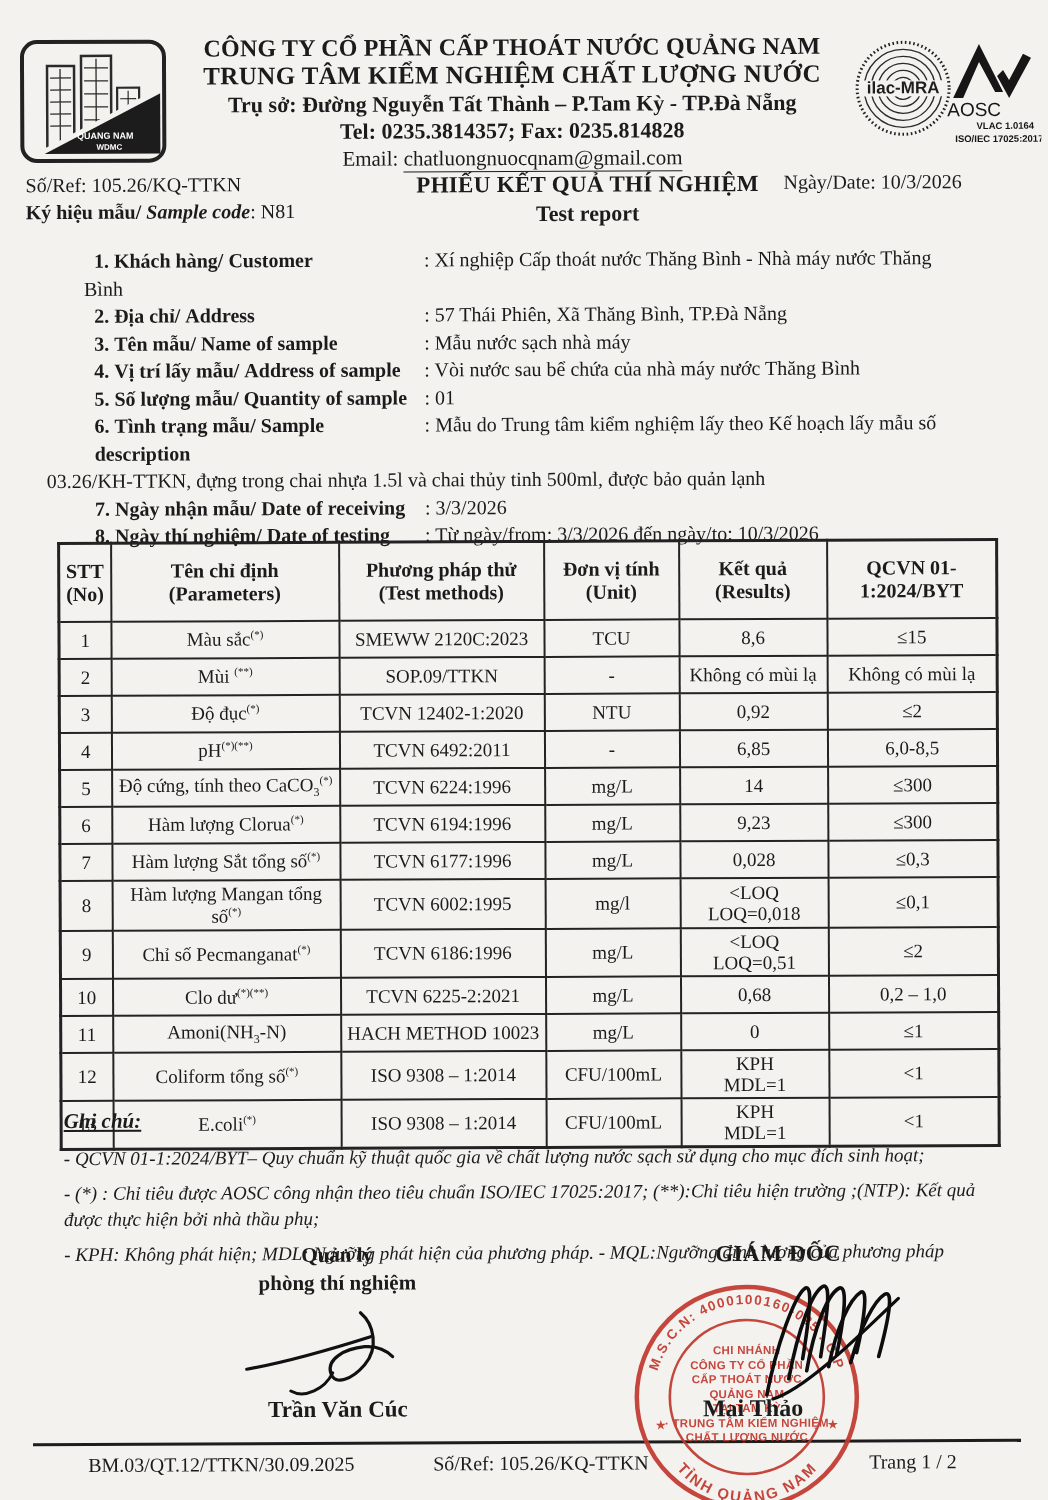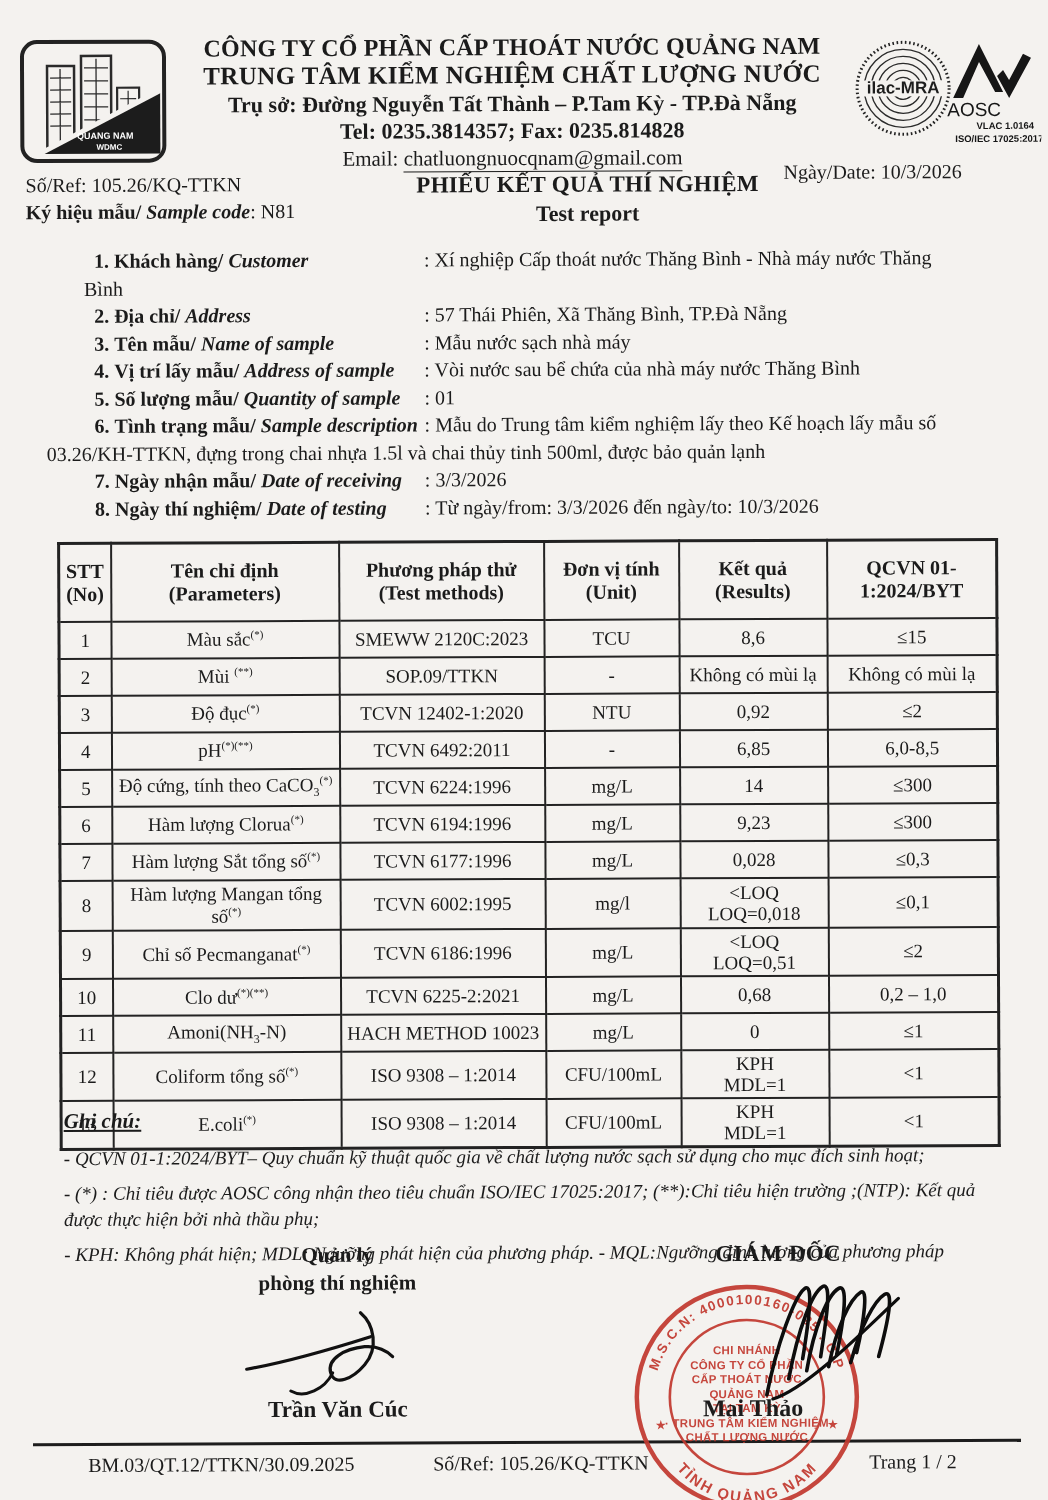--- a/index.html
+++ b/index.html
@@ -20,28 +20,28 @@
   .logo-ilac{position:absolute;left:856px;top:40px;width:100px;height:100px;}
   .logo-aosc{position:absolute;left:942px;top:36px;width:102px;height:116px;}
 
   
   .meta-left{position:absolute;left:28px;top:170px;font-size:20px;line-height:27px;}
   .meta-left .b{font-weight:bold;}
   .meta-left .bi{font-weight:bold;font-style:italic;}
   .doc-title{position:absolute;left:370px;top:172px;width:440px;text-align:center;}
   .doc-title .vi{font-size:23px;font-weight:bold;letter-spacing:.3px;}
   .doc-title .en{font-size:22px;font-weight:bold;margin-top:3px;}
-  .doc-date{position:absolute;left:786px;top:162px;font-size:20px;}
+  .doc-date{position:absolute;left:786px;top:172px;font-size:20px;}
 
   
   .fields{position:absolute;left:0;top:246px;width:1010px;}
   .field-row{display:flex;padding-left:96px;font-size:20px;line-height:27.5px;}
   .f-label{flex:0 0 330px;}
   .f-num,.f-vi{font-weight:bold;}
-  .f-en{font-weight:bold;font-style:italic;}
+  .f-en{font-weight:bold;}
   .f-value{flex:1;}
   .wrap-line{font-size:20px;line-height:27.5px;}
   .wrap-0{padding-left:86px;}
   .wrap-5{padding-left:48px;}
 
   
   .tbl-wrap{position:absolute;left:58px;top:540px;}
   table.results{border-collapse:collapse;table-layout:fixed;width:938px;border:3px solid #222;}
   table.results th,table.results td{border:2px solid #232323;text-align:center;vertical-align:middle;}
   table.results th{font-size:20px;font-weight:bold;height:72px;padding:2px;}

